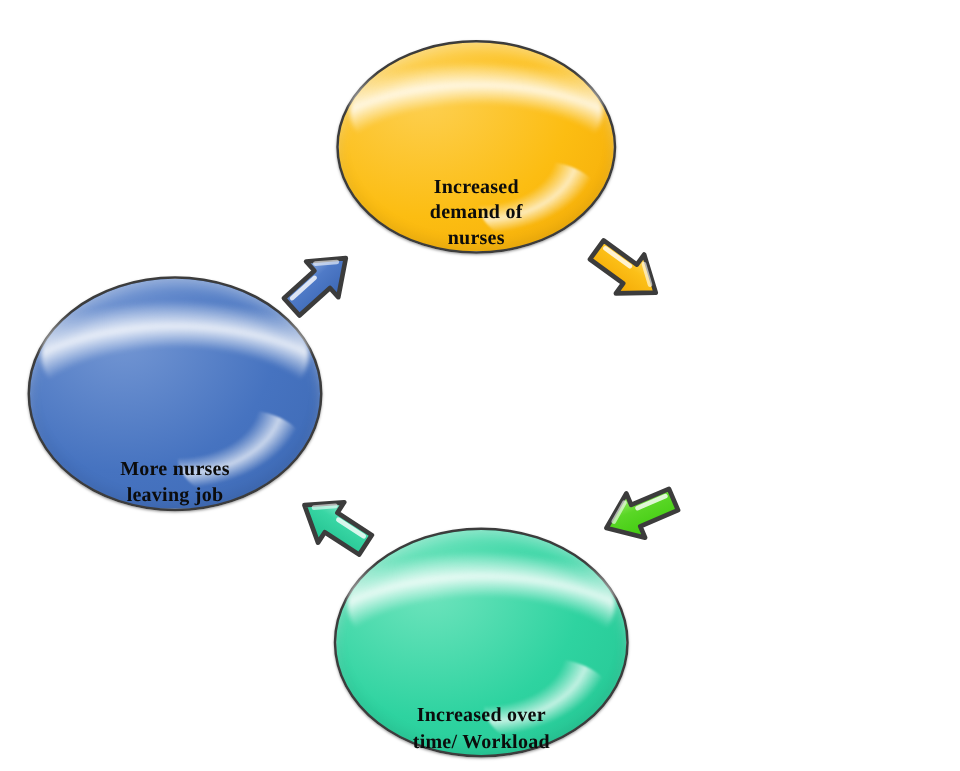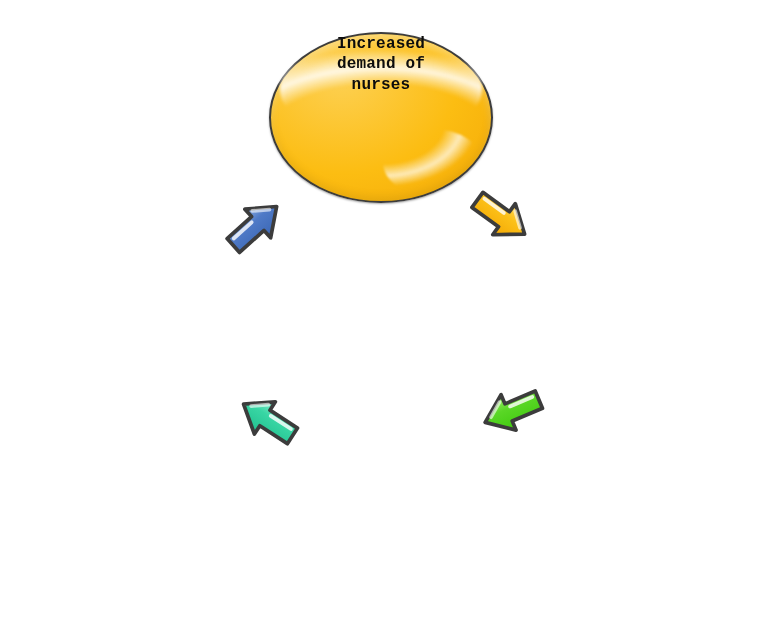--- a/index.html
+++ b/index.html
@@ -12,27 +12,26 @@
     font-family: "Liberation Serif", "DejaVu Serif", serif;
   }
 
   
   .node {
     position: absolute;
     box-sizing: border-box;
     border: 2px solid #3c3c3c;
     border-radius: 50%;
     display: flex;
-    align-items: flex-start;
+    align-items: flex-end;
     justify-content: center;
     box-shadow:
       0 1px 2px rgba(0,0,0,0.35),
       inset 0 8px 12px -4px rgba(255,255,255,0.45),
       inset 0 -4px 10px rgba(0,0,0,0.08);
-    font-family: Liberation Mono, monospace;
   }
   .node-top    { left: 269px; top: 32px;  width: 224px; height: 171px;
     background: radial-gradient(ellipse at 32% 26%, #fdd052 0%, #fcbd12 55%, #f3a906 100%); }
   .node-right  { left: 512px; top: 224px; width: 234px; height: 183px;
     background: radial-gradient(ellipse at 32% 26%, #7ae648 0%, #50d41d 55%, #43cd10 100%); }
   .node-bottom { left: 267px; top: 422px; width: 236px; height: 184px;
     background: radial-gradient(ellipse at 32% 26%, #6fe4bd 0%, #2ed3a0 55%, #24c492 100%); }
   .node-left   { left: 22px;  top: 221px; width: 236px; height: 188px;
     background: radial-gradient(ellipse at 32% 26%, #7396d3 0%, #4673c0 55%, #3c68b3 100%); }
 
@@ -83,21 +82,33 @@
 
   <div class="node node-top">
     <div class="shine-top"></div>
     <div class="shine-bottom"></div>
     <span class="label">Increased
 demand of
 nurses</span>
   </div>
 
 
+  <div class="node node-bottom">
+    <div class="shine-top"></div>
+    <div class="shine-bottom"></div>
+    <span class="label">Increased over
+time/ Workload</span>
+  </div>
 
+  <div class="node node-left">
+    <div class="shine-top"></div>
+    <div class="shine-bottom"></div>
+    <span class="label">More nurses
+leaving job</span>
+  </div>
 
   <div class="arrow arrow-blue">
     <svg viewBox="0 0 100 72">
       <defs>
         <linearGradient id="gradB" x1="0" y1="0" x2="0" y2="1">
           <stop offset="0" stop-color="#8fb0e2"></stop>
             <stop offset="0.4" stop-color="#4f7ac7"></stop>
             <stop offset="1" stop-color="#3a66b4"></stop>
         </linearGradient>
       </defs>

